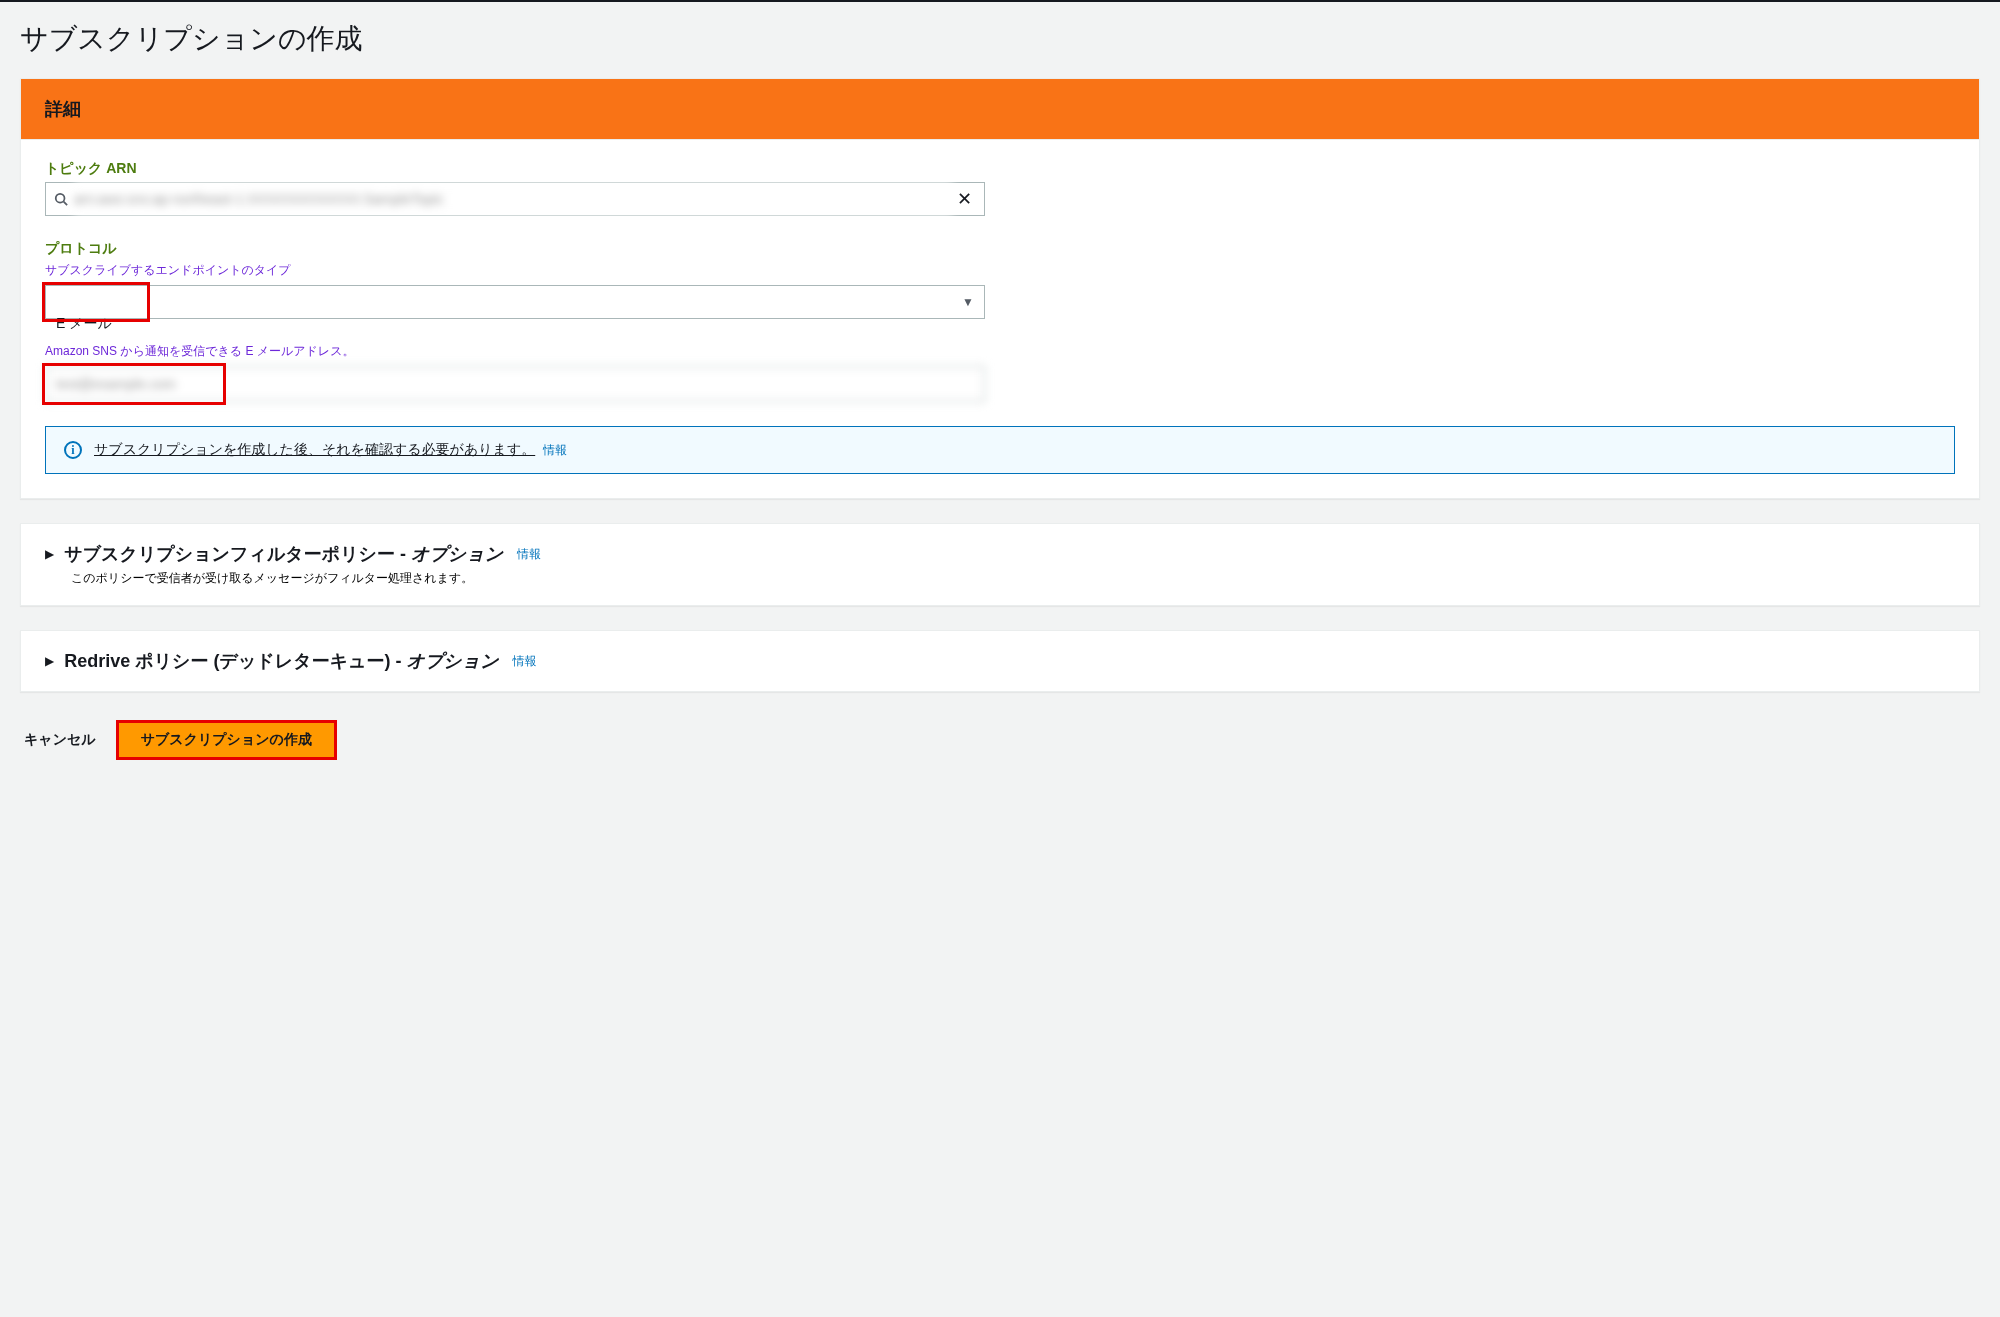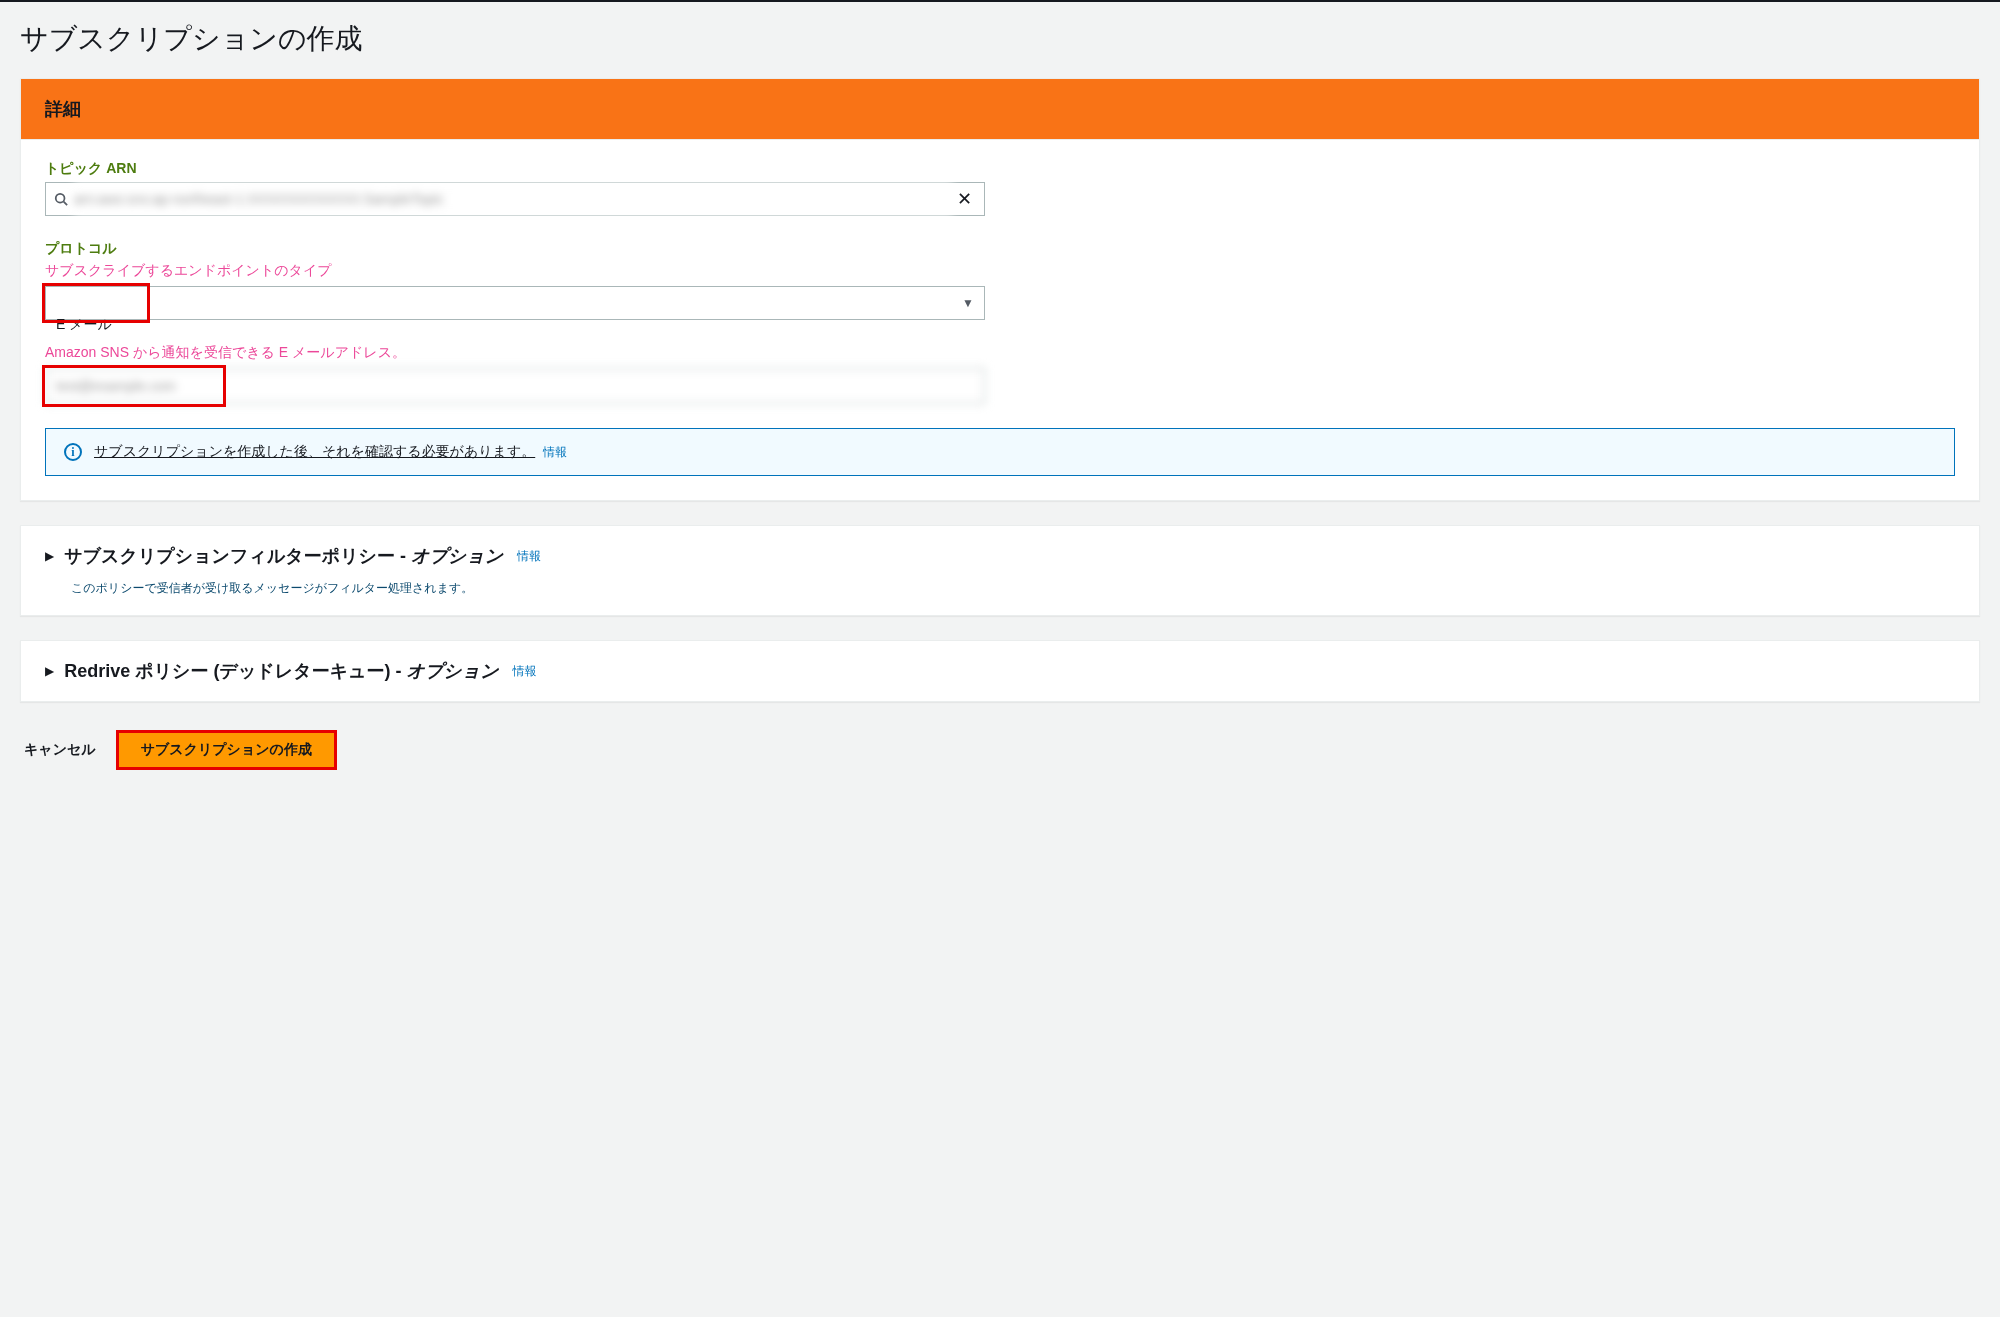--- a/index.html
+++ b/index.html
@@ -32,22 +32,22 @@
     }
     .panel-body { padding: 20px 24px 24px 24px; }
     .field-group { margin-bottom: 24px; }
     .field-label {
       font-size: 14px;
       font-weight: 700;
       color: #4d7c0f;
       margin-bottom: 4px;
     }
     .field-hint {
-      font-size: 14px;
-      color: #ec4899;
+      font-size: 12px;
+      color: #6d28d9;
       margin-bottom: 6px;
     }
     .input-wrap {
       display: flex;
       align-items: center;
       border: 1px solid #aab7b8;
       height: 34px;
       padding: 0 8px;
       width: 69%;
       max-width: 940px;
@@ -129,21 +129,21 @@
       border: 1px solid #eaeded;
       box-shadow: 0 1px 1px rgba(0,0,0,.05);
       margin-bottom: 24px;
       padding: 18px 24px;
     }
     .expandable-header { display: flex; align-items: center; gap: 10px; cursor: pointer; }
     .expandable-caret { font-size: 12px; color: #16191f; }
     .expandable-title { font-size: 18px; font-weight: 700; }
     .expandable-title .opt { font-style: italic; }
     .expandable-desc {
-      font-size: 12px; color: #0c4a6e; margin-top: 12px; margin-left: 26px;
+      font-size: 12px; color: #000000; margin-top: 4px; margin-left: 26px;
     }
 
     .footer-actions {
       display: flex;
       gap: 18px;
       align-items: center;
       padding-top: 6px;
     }
     .btn-cancel {
       background: none; border: none; color: #16191f;

